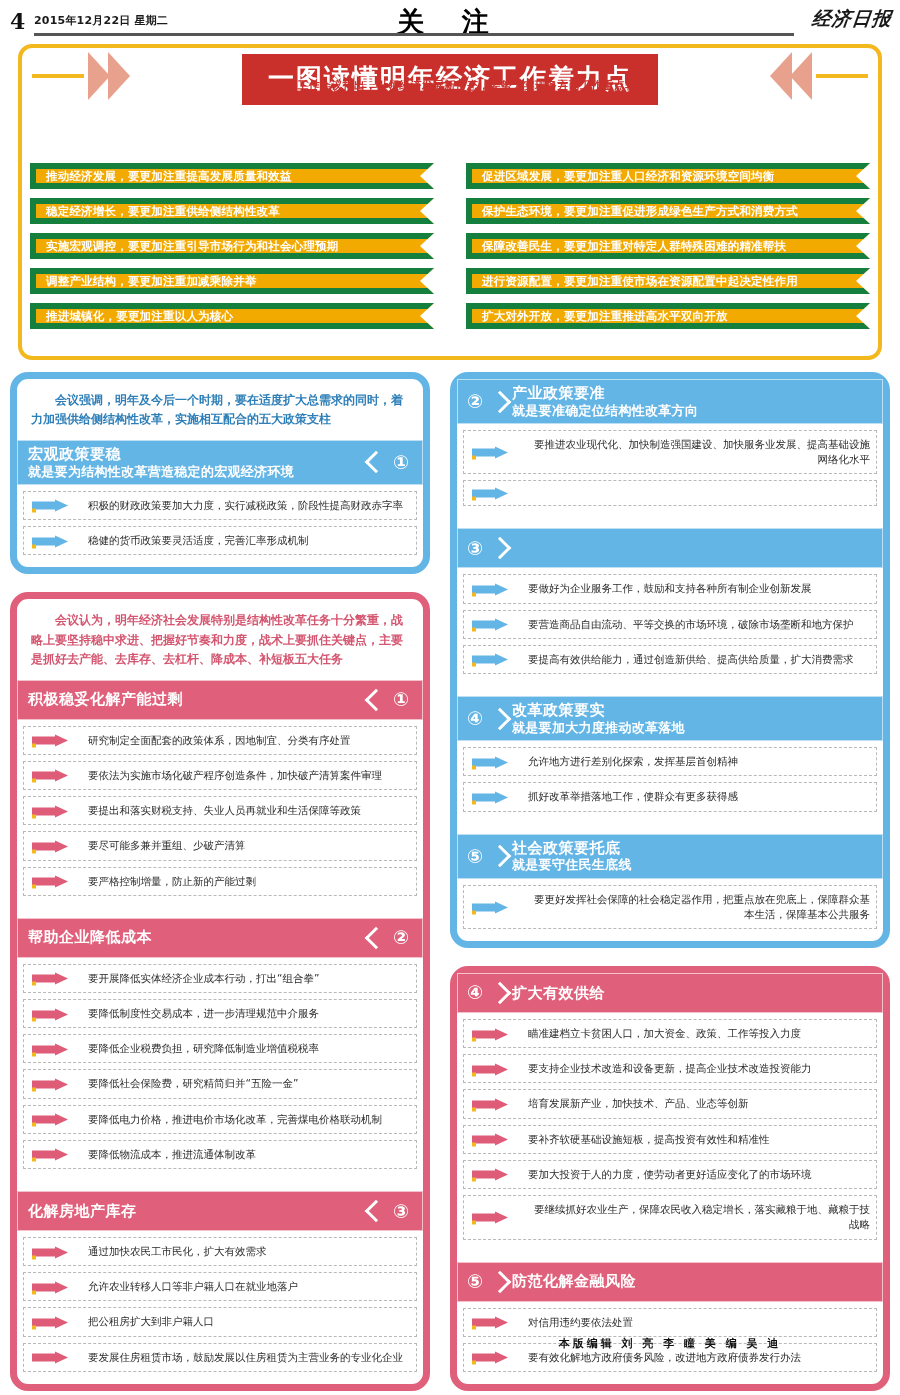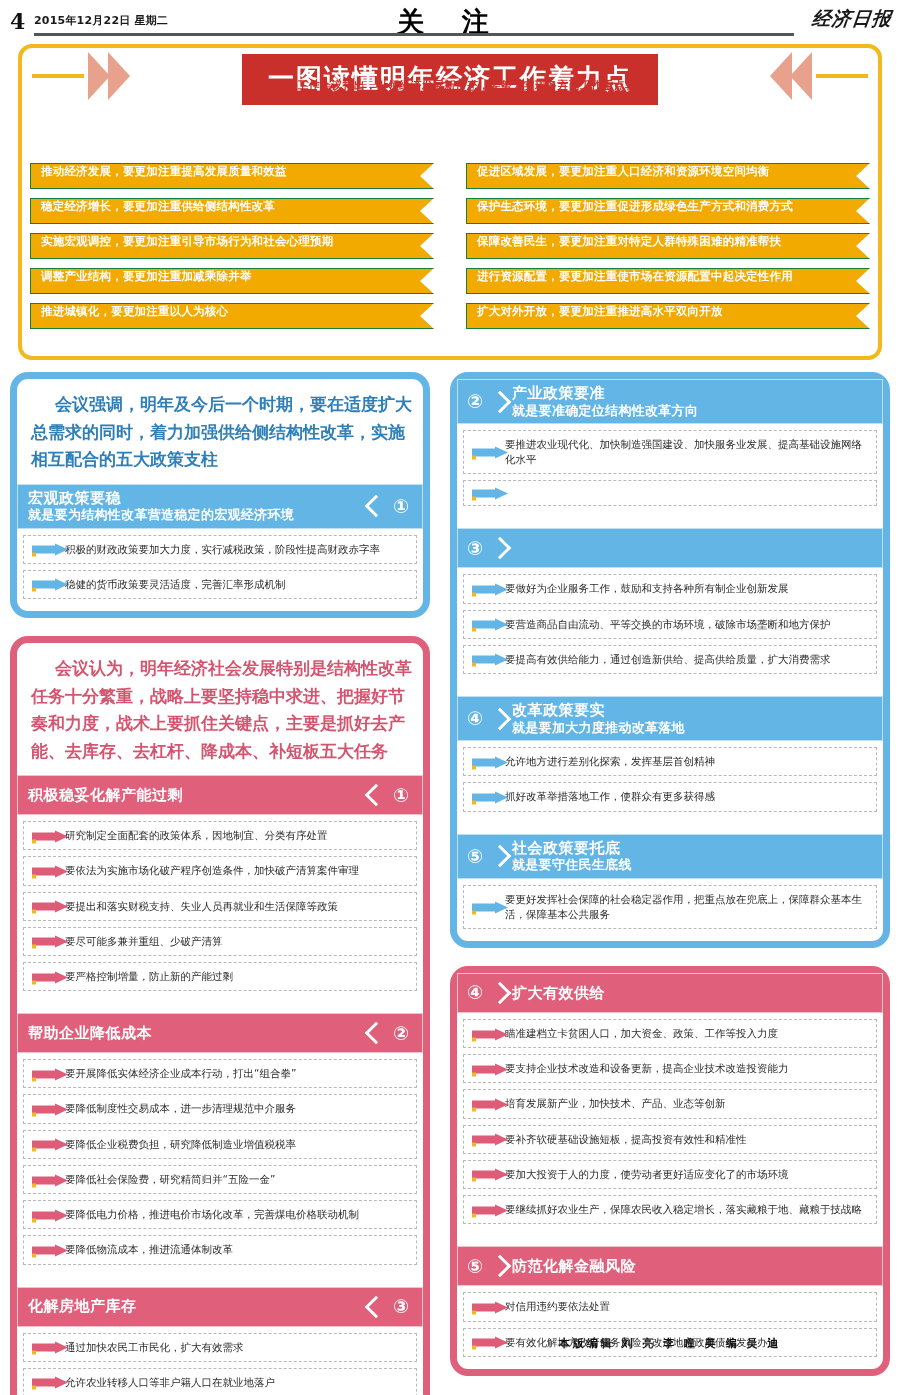--- a/index.html
+++ b/index.html
@@ -89,22 +89,22 @@
   
   .ribbon-grid {
     position: absolute; left: 30px; top: 163px; width: 840px;
   }
   .ribbon-col { position: absolute; top: 0; width: 404px; }
   .ribbon-col.left { left: 0; }
   .ribbon-col.right { left: 436px; }
   .ribbon {
     position: relative; height: 26px; margin-bottom: 9px;
     background: #F2A900;
-    border: 1px solid #15803d;
-    display: flex; align-items: flex-start;
+    border: 6px solid #15803d;
+    display: flex; align-items: center;
     padding-left: 10px;
     color: #ffffff; font-size: 11.5px; font-weight: bold;
     letter-spacing: .2px;
     clip-path: polygon(0 0, 100% 0, calc(100% - 14px) 50%, 100% 100%, 0 100%);
   }
   .ribbon .rtxt { white-space: nowrap; }
 
   
   .col-left  { position: absolute; left: 10px;  top: 372px; width: 420px; }
   .col-right { position: absolute; left: 450px; top: 372px; width: 440px; }
@@ -118,21 +118,21 @@
     border: 7px solid #63B5E5;
     border-radius: 18px;
   }
   .frame-red {
     border: 7px solid #E0607B;
     border-radius: 18px;
   }
 
   
   .intro {
-    font-size: 17px; font-weight: bold; line-height: 1.62;
+    font-size: 12px; font-weight: bold; line-height: 1.62;
     padding: 12px 10px 10px 14px;
     text-indent: 24px;
   }
   .intro-blue { color: #2E7FB8; }
   .intro-red  { color: #D4556F; }
 
   
   .sec-head {
     position: relative; display: flex; align-items: center;
     color: #ffffff; min-height: 36px;
@@ -163,24 +163,24 @@
   .sec-t2 { font-size: 13px; font-weight: bold; letter-spacing: .3px; line-height: 1.25; }
   .sec-head.align-r { padding-right: 4px; }
   .sec-head.align-r .sec-titles { padding-left: 10px; }
 
   
   .blist { padding: 6px 6px 6px 6px; }
   .brow {
     position: relative;
     border: 1px dashed #b9b9b9;
     margin-bottom: 6px;
-    padding: 6px 6px 6px 41px;
+    padding: 6px 6px 6px 64px;
     min-height: 26px;
     display: flex; align-items: center;
-    font-size: 10.5px; color: #2b2b2b; line-height: 1.45;
+    font-size: 10.5px; color: #2b2b2b; line-height: 1.45; text-align: right;
   }
   .brow .arrow {
     position: absolute; left: 8px; top: 50%; transform: translateY(-50%);
     width: 36px; height: 11px;
   }
   .brow .arrow .shaft {
     position: absolute; left: 0; top: 2px; width: 25px; height: 8px;
   }
   .brow .arrow .head {
     position: absolute; left: 23px; top: 0; width: 0; height: 0;

